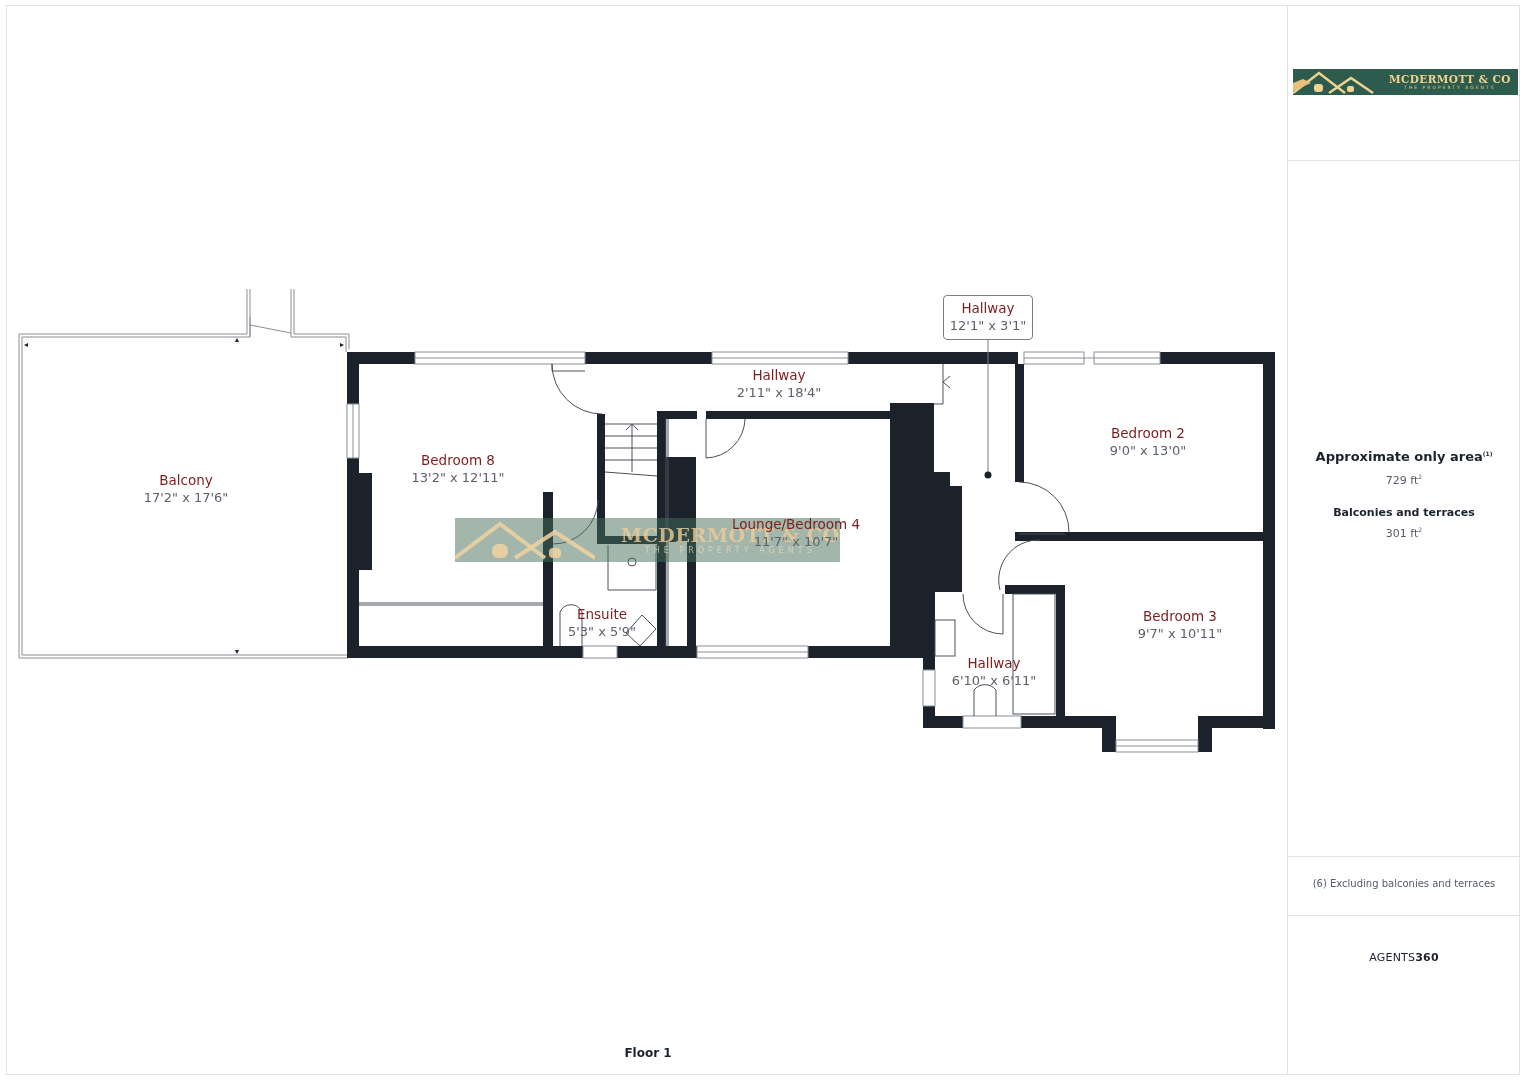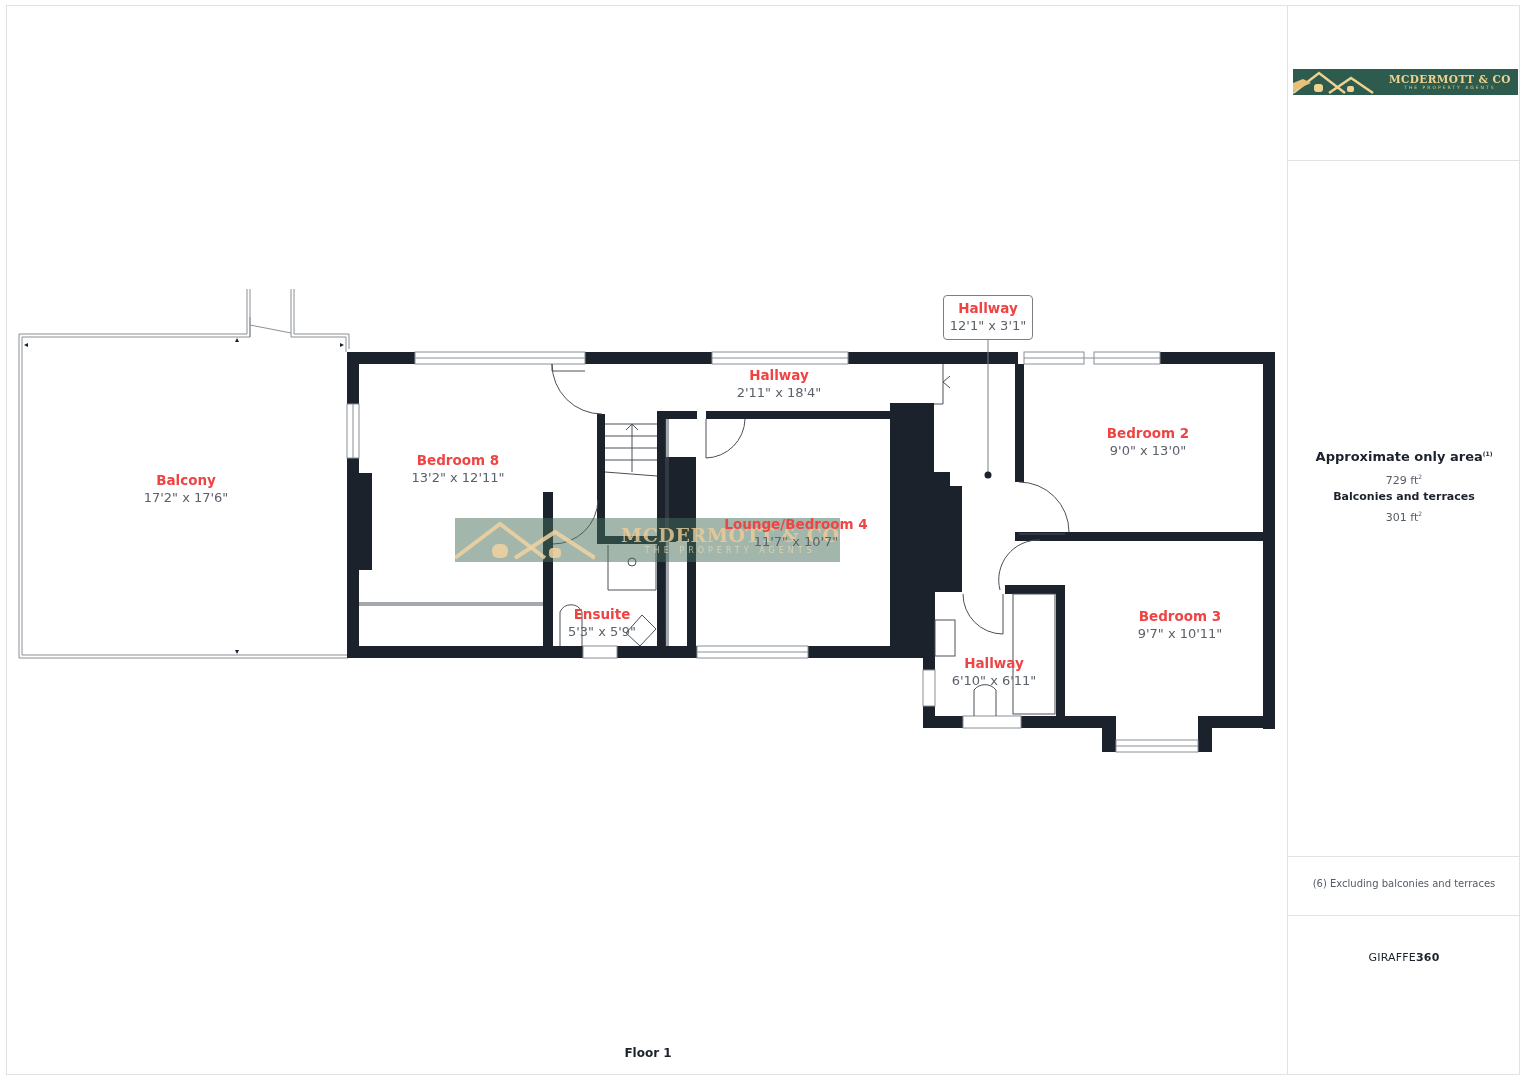--- a/index.html
+++ b/index.html
@@ -10,28 +10,28 @@
   .logo { position: absolute; left: 5px; top: 64px; width: 225px; height: 26px; background: #2d5c4f; display: flex; align-items: center; overflow: hidden; }
   .logo svg { flex: none; }
   .logo-text { display: flex; flex-direction: column; align-items: center; margin-left: 14px; }
   .logo-name { font-family: "DejaVu Serif", serif; font-weight: bold; font-size: 10.5px; color: #f1d18f; letter-spacing: 0.4px; line-height: 12px; }
   .logo-tag { font-family: "DejaVu Sans", sans-serif; font-size: 4.5px; color: #e5c883; letter-spacing: 2px; line-height: 6px; }
   .sb-block { position: absolute; left: 0; width: 100%; text-align: center; }
   .area-title { font-weight: bold; font-size: 13px; color: #1b222c; }
   .area-title sup { font-size: 6px; }
   .area-val { font-size: 11px; color: #555c66; margin-top: 9px; }
   .area-val sup { font-size: 6px; }
-  .balc-title { font-weight: bold; font-size: 11px; color: #1b222c; margin-top: 3px; }
+  .balc-title { font-weight: bold; font-size: 11px; color: #1b222c; margin-top: 19px; }
   .footnote { font-size: 10px; color: #555c66; }
   .disclaimer { font-size: 10px; color: #555c66; line-height: 15px; padding: 0 20px; }
   .brand { font-size: 11px; color: #1b222c; margin-top: 14px; letter-spacing: 0.2px; }
   .brand b { font-weight: bold; }
   .plan { position: absolute; left: 0; top: 0; }
   .room-label { position: absolute; text-align: center; transform: translateX(-50%); white-space: nowrap; }
-  .room-name { font-weight: bold; font-size: 13.5px; color: #ef4444; line-height: 18px; }
+  .room-name { font-weight: normal; font-size: 13.5px; color: #7f1d1d; line-height: 18px; }
   .room-dim { font-size: 13px; color: #5b616a; line-height: 18px; }
   .callout { position: absolute; left: 943px; top: 295px; width: 90px; height: 45px; border: 1px solid #7a7f86; border-radius: 4px; background: #fff; text-align: center; box-sizing: border-box; padding-top: 3px; }
   .floor-label { position: absolute; left: 648px; top: 1046px; transform: translateX(-50%); font-weight: bold; font-size: 12px; color: #1b222c; }
   .watermark { position: absolute; left: 455px; top: 518px; width: 385px; height: 44px; background: rgba(70,110,90,0.50); display: flex; align-items: center; overflow: hidden; }
   .wm-text { display: flex; flex-direction: column; align-items: center; margin-left: 26px; }
   .wm-name { font-family: "DejaVu Serif", serif; font-weight: bold; font-size: 19px; color: rgba(240,205,150,0.80); letter-spacing: 0.6px; line-height: 22px; }
   .wm-tag { font-size: 8px; color: rgba(240,220,180,0.70); letter-spacing: 4px; line-height: 10px; }
 </style>
 </head>
 <body>
@@ -210,15 +210,15 @@
     <div class="area-val"><span>729 ft</span><sup>2</sup></div>
     <div class="balc-title">Balconies and terraces</div>
     <div class="area-val" style="margin-top:7px;"><span>301 ft</span><sup>2</sup></div>
   </div>
 
   <div class="sb-sep" style="top:851px;"></div>
   <div class="sb-block footnote" style="top:873px;">(6) Excluding balconies and terraces</div>
   <div class="sb-sep" style="top:910px;"></div>
 
   <div class="sb-block" style="top:932px;">
-    <div class="brand"><span>GIRAFFE</span><b>360</b></div>
+    <div class="brand"><span>AGENTS</span><b>360</b></div>
   </div>
 </div>
 
 </body></html>

